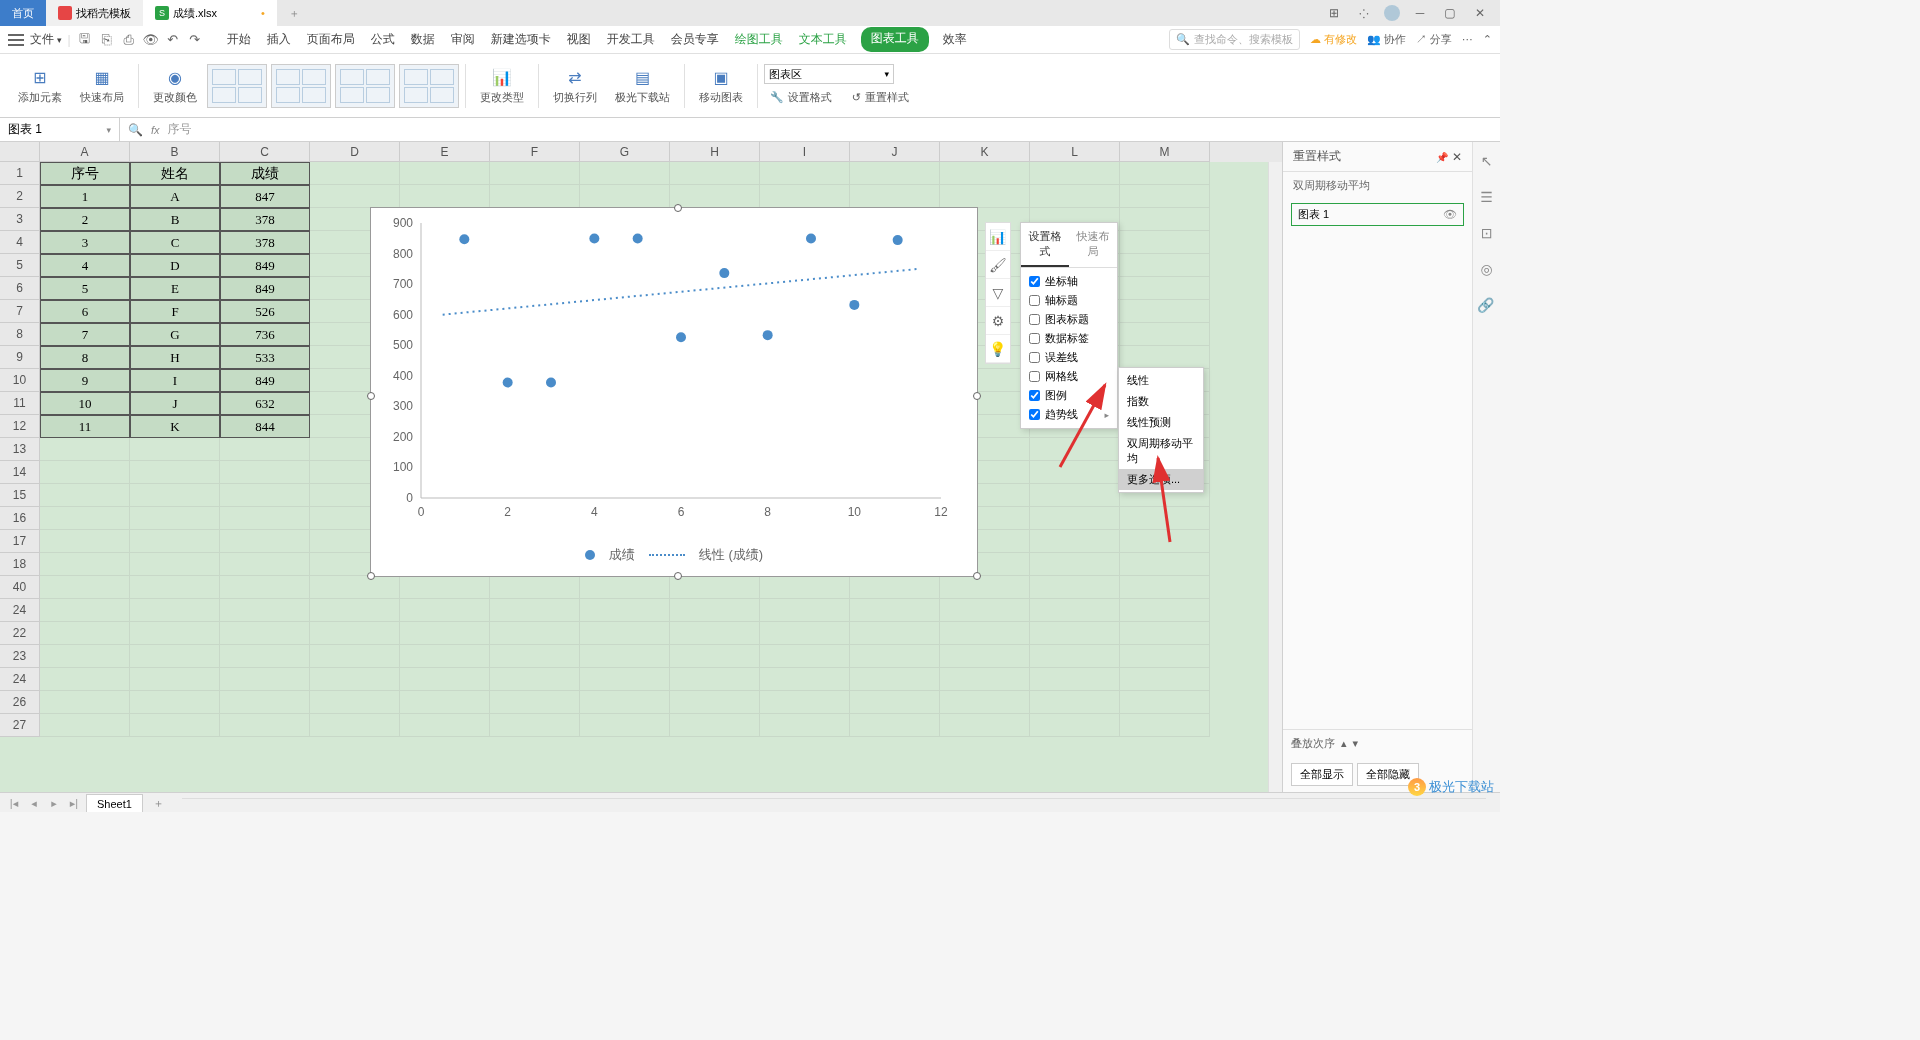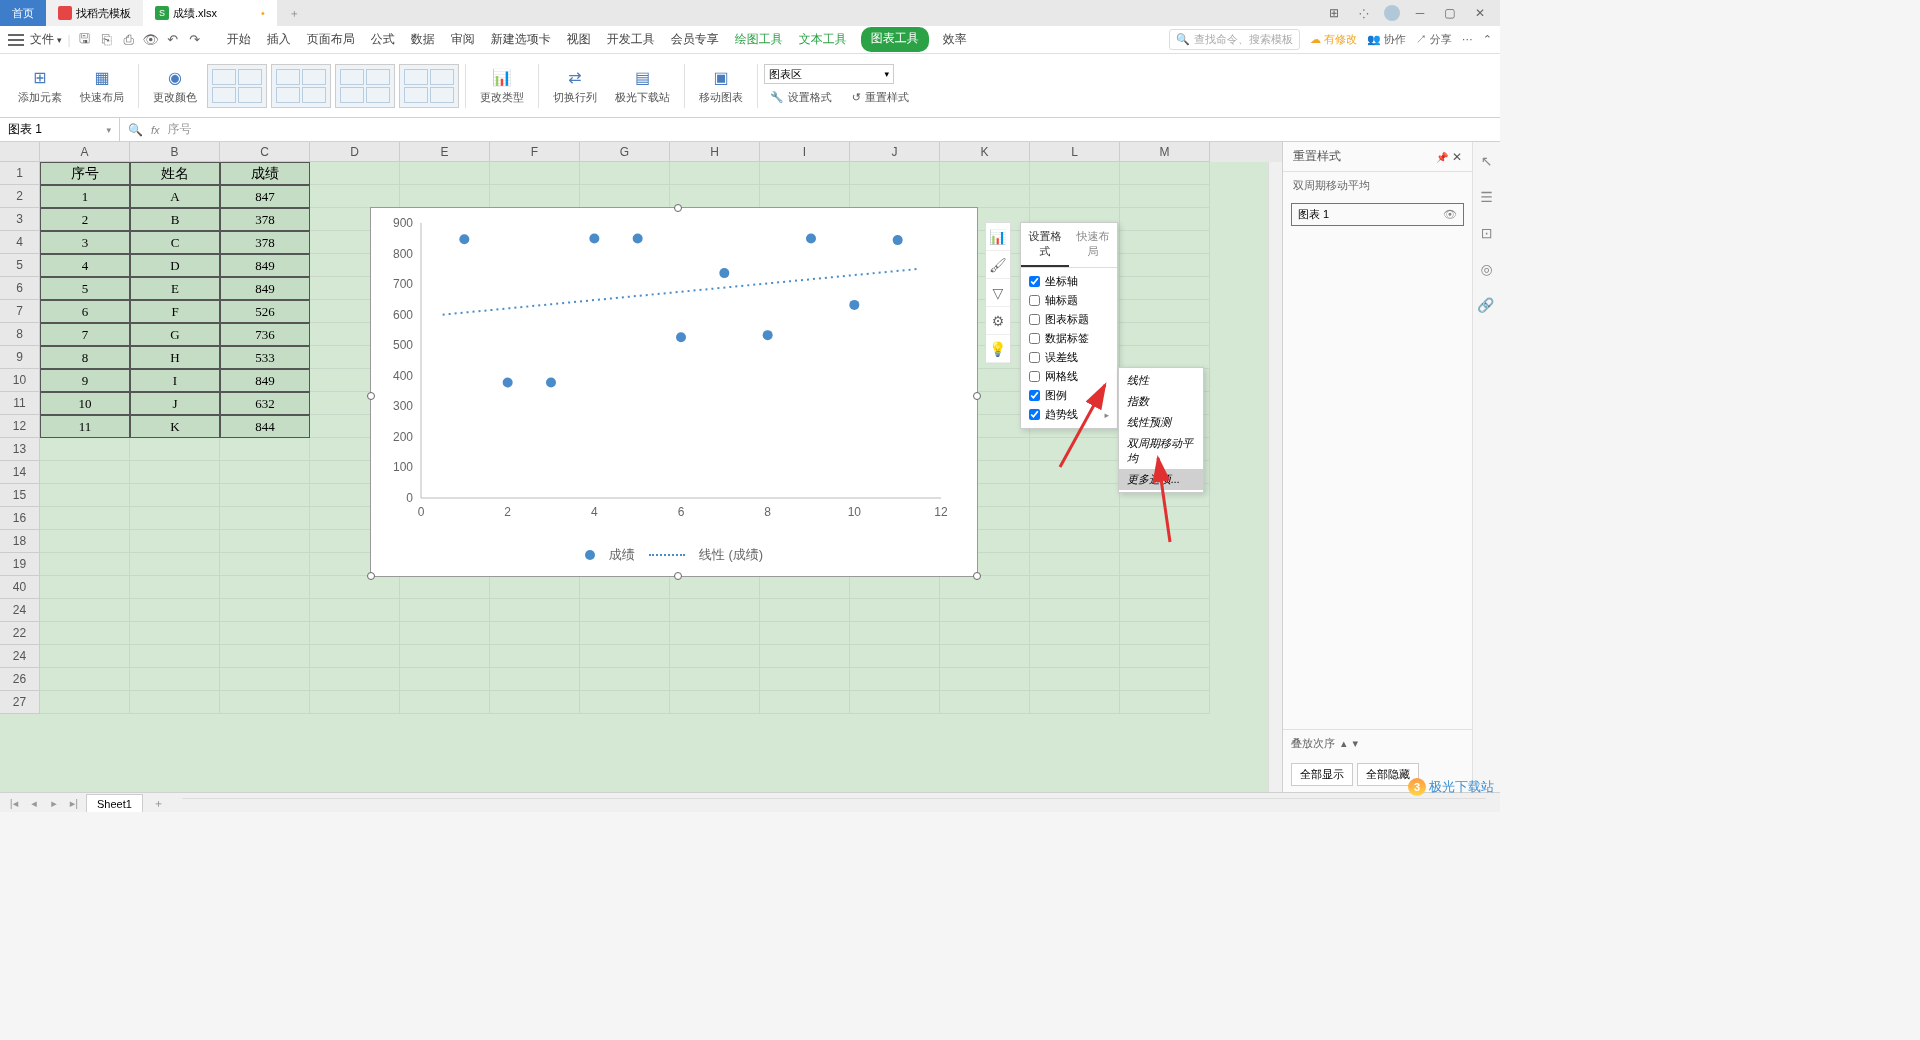--- a/index.html
+++ b/index.html
@@ -76,21 +76,21 @@
 .chart-elem-tabs { display: flex; border-bottom: 1px solid #ddd; }
 .chart-elem-tab { flex: 1; padding: 6px 4px; text-align: center; cursor: pointer; color: #888; }
 .chart-elem-tab.act { color: #333; border-bottom: 2px solid #333; }
 .chart-elem-list { padding: 4px 0; }
 .chart-elem-item { display: flex; align-items: center; padding: 2px 8px; gap: 5px; cursor: pointer; position: relative; }
 .chart-elem-item input { width: 11px; height: 11px; }
 .chart-elem-item .arrow-r { margin-left: auto; font-size: 9px; color: #888; }
 
 
 .trend-submenu { position: absolute; left: 1118px; top: 225px; width: 86px; background: #fff; border: 1px solid #ccc; box-shadow: 2px 2px 6px rgba(0,0,0,0.15); font-size: 11px; padding: 2px 0; }
-.trend-item { padding: 3px 8px; cursor: pointer; font-style: italic; }
+.trend-item { padding: 3px 8px; cursor: pointer; }
 .trend-item.hl { background: #d0d0d0; }
 
 
 .red-arrow { position: absolute; pointer-events: none; }
 
 
 .right-panel { width: 190px; background: #fafafa; border-left: 1px solid #d0d0d0; font-size: 12px; display: flex; flex-direction: column; }
 .panel-header { padding: 6px 10px; display: flex; align-items: center; justify-content: space-between; color: #555; border-bottom: 1px solid #e0e0e0; }
 .panel-sub { padding: 6px 10px; color: #666; font-size: 11px; }
 .panel-item { margin: 4px 8px; padding: 3px 6px; border: 1px solid #2ba245; display: flex; align-items: center; justify-content: space-between; font-size: 11px; }
@@ -564,52 +564,52 @@
           <div class="cell" style="width: 90px;"></div>
           <div class="cell" style="width: 90px;"></div>
           <div class="cell" style="width: 90px;"></div>
           <div class="cell" style="width: 90px;"></div>
           <div class="cell" style="width: 90px;"></div>
           <div class="cell" style="width: 90px;"></div>
           <div class="cell" style="width: 90px;"></div>
           <div class="cell" style="width: 90px;"></div>
         </div>
         <div class="grid-row">
+          <div class="row-h">17</div>
+          <div class="cell" style="width: 90px;"></div>
+          <div class="cell" style="width: 90px;"></div>
+          <div class="cell" style="width: 90px;"></div>
+          <div class="cell" style="width: 90px;"></div>
+          <div class="cell" style="width: 90px;"></div>
+          <div class="cell" style="width: 90px;"></div>
+          <div class="cell" style="width: 90px;"></div>
+          <div class="cell" style="width: 90px;"></div>
+          <div class="cell" style="width: 90px;"></div>
+          <div class="cell" style="width: 90px;"></div>
+          <div class="cell" style="width: 90px;"></div>
+          <div class="cell" style="width: 90px;"></div>
+          <div class="cell" style="width: 90px;"></div>
+        </div>
+        <div class="grid-row">
           <div class="row-h">18</div>
           <div class="cell" style="width: 90px;"></div>
           <div class="cell" style="width: 90px;"></div>
           <div class="cell" style="width: 90px;"></div>
           <div class="cell" style="width: 90px;"></div>
           <div class="cell" style="width: 90px;"></div>
           <div class="cell" style="width: 90px;"></div>
           <div class="cell" style="width: 90px;"></div>
           <div class="cell" style="width: 90px;"></div>
           <div class="cell" style="width: 90px;"></div>
           <div class="cell" style="width: 90px;"></div>
           <div class="cell" style="width: 90px;"></div>
           <div class="cell" style="width: 90px;"></div>
           <div class="cell" style="width: 90px;"></div>
         </div>
         <div class="grid-row">
-          <div class="row-h">19</div>
-          <div class="cell" style="width: 90px;"></div>
-          <div class="cell" style="width: 90px;"></div>
-          <div class="cell" style="width: 90px;"></div>
-          <div class="cell" style="width: 90px;"></div>
-          <div class="cell" style="width: 90px;"></div>
-          <div class="cell" style="width: 90px;"></div>
-          <div class="cell" style="width: 90px;"></div>
-          <div class="cell" style="width: 90px;"></div>
-          <div class="cell" style="width: 90px;"></div>
-          <div class="cell" style="width: 90px;"></div>
-          <div class="cell" style="width: 90px;"></div>
-          <div class="cell" style="width: 90px;"></div>
-          <div class="cell" style="width: 90px;"></div>
-        </div>
-        <div class="grid-row">
           <div class="row-h">40</div>
           <div class="cell" style="width: 90px;"></div>
           <div class="cell" style="width: 90px;"></div>
           <div class="cell" style="width: 90px;"></div>
           <div class="cell" style="width: 90px;"></div>
           <div class="cell" style="width: 90px;"></div>
           <div class="cell" style="width: 90px;"></div>
           <div class="cell" style="width: 90px;"></div>
           <div class="cell" style="width: 90px;"></div>
           <div class="cell" style="width: 90px;"></div>
@@ -629,20 +629,36 @@
           <div class="cell" style="width: 90px;"></div>
           <div class="cell" style="width: 90px;"></div>
           <div class="cell" style="width: 90px;"></div>
           <div class="cell" style="width: 90px;"></div>
           <div class="cell" style="width: 90px;"></div>
           <div class="cell" style="width: 90px;"></div>
           <div class="cell" style="width: 90px;"></div>
         </div>
         <div class="grid-row">
           <div class="row-h">22</div>
+          <div class="cell" style="width: 90px;"></div>
+          <div class="cell" style="width: 90px;"></div>
+          <div class="cell" style="width: 90px;"></div>
+          <div class="cell" style="width: 90px;"></div>
+          <div class="cell" style="width: 90px;"></div>
+          <div class="cell" style="width: 90px;"></div>
+          <div class="cell" style="width: 90px;"></div>
+          <div class="cell" style="width: 90px;"></div>
+          <div class="cell" style="width: 90px;"></div>
+          <div class="cell" style="width: 90px;"></div>
+          <div class="cell" style="width: 90px;"></div>
+          <div class="cell" style="width: 90px;"></div>
+          <div class="cell" style="width: 90px;"></div>
+        </div>
+        <div class="grid-row">
+          <div class="row-h">23</div>
           <div class="cell" style="width: 90px;"></div>
           <div class="cell" style="width: 90px;"></div>
           <div class="cell" style="width: 90px;"></div>
           <div class="cell" style="width: 90px;"></div>
           <div class="cell" style="width: 90px;"></div>
           <div class="cell" style="width: 90px;"></div>
           <div class="cell" style="width: 90px;"></div>
           <div class="cell" style="width: 90px;"></div>
           <div class="cell" style="width: 90px;"></div>
           <div class="cell" style="width: 90px;"></div>

